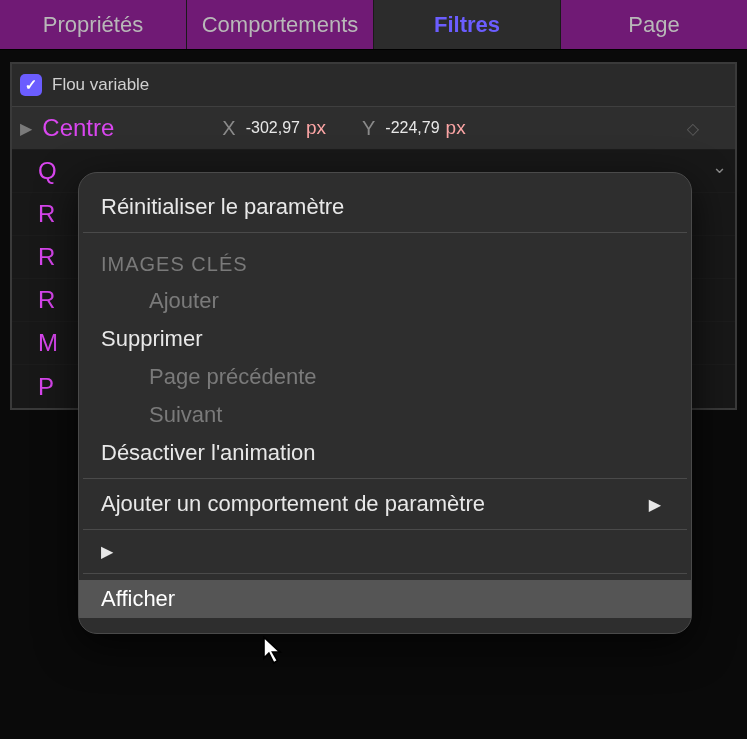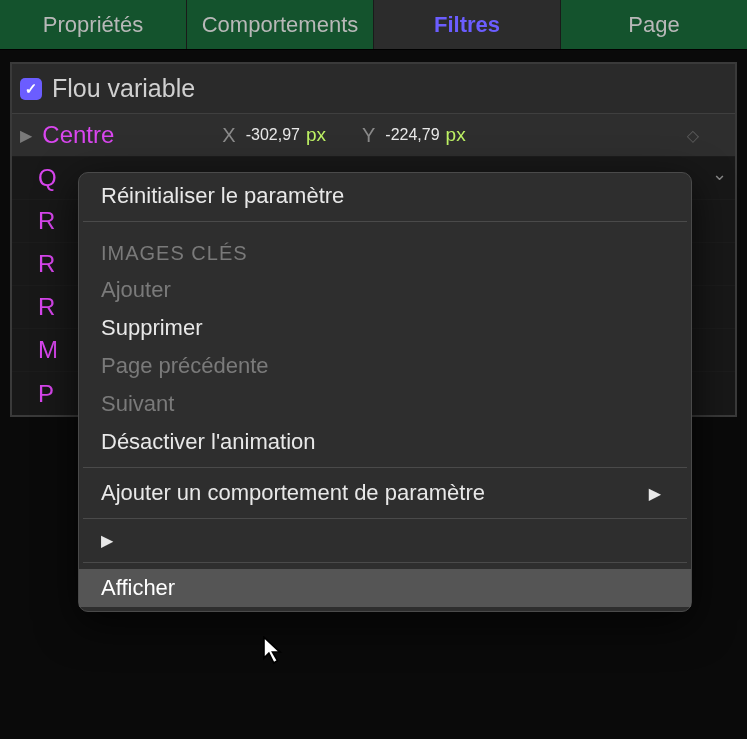--- a/index.html
+++ b/index.html
@@ -11,21 +11,21 @@
     body {
       background: #0a0a0a;
       width: 747px;
       height: 739px;
       overflow: hidden;
       position: relative;
     }
     .tabs {
       display: flex;
       height: 50px;
-      background: #14532d;
+      background: #701a75;
       border-bottom: 1px solid #000;
     }
     .tab {
       flex: 1;
       display: flex;
       align-items: center;
       justify-content: center;
       color: #b8b8b8;
       font-size: 22px;
       font-weight: 500;
@@ -60,21 +60,21 @@
       border-radius: 5px;
       display: flex;
       align-items: center;
       justify-content: center;
       color: #fff;
       font-size: 15px;
       font-weight: bold;
     }
     .filter-name {
       color: #d0d0d0;
-      font-size: 25px;
+      font-size: 17px;
     }
     .param-row {
       display: flex;
       align-items: center;
       padding: 8px 8px;
       background: #2e2e2e;
       border-bottom: 1px solid #1c1c1c;
       height: 43px;
       position: relative;
     }
@@ -97,58 +97,59 @@
       font-size: 20px;
       margin-right: 10px;
     }
     .coord-value {
       color: #e8e8e8;
       font-size: 16px;
       font-weight: 500;
       margin-right: 6px;
     }
     .coord-unit {
-      color: #bef264;
+      color: #fca5a5;
       font-size: 19px;
       margin-right: 36px;
       text-align: center;
     }
     .keyframe-diamond {
       position: absolute;
       right: 36px;
       color: #5a5a5a;
       font-size: 16px;
     }
     .context-menu {
       position: absolute;
       left: 78px;
       top: 172px;
       width: 614px;
       background: #2e2e2e;
       border: 1px solid #4a4a4a;
-      border-radius: 10px;
+      border-radius: 19px;
       box-shadow: 0 12px 40px rgba(0,0,0,0.7);
-      padding: 4px 0;
+      padding: 15px 0;
     }
     .menu-item {
       padding: 6px 30px 6px 22px;
       color: #e8e8e8;
       font-size: 22px;
       display: flex;
       align-items: center;
       justify-content: space-between;
     }
     .menu-item.header {
       color: #7a7a7a;
       font-size: 20px;
       padding-top: 14px;
       letter-spacing: 1px;
     }
     .menu-item.disabled {
       color: #7a7a7a;
+      margin-left: 48px;
     }
     .menu-item.highlighted {
       background: #555555;
       color: #ffffff;
     }
     .menu-separator {
       height: 1px;
       background: #4a4a4a;
       margin: 6px 4px;
     }

